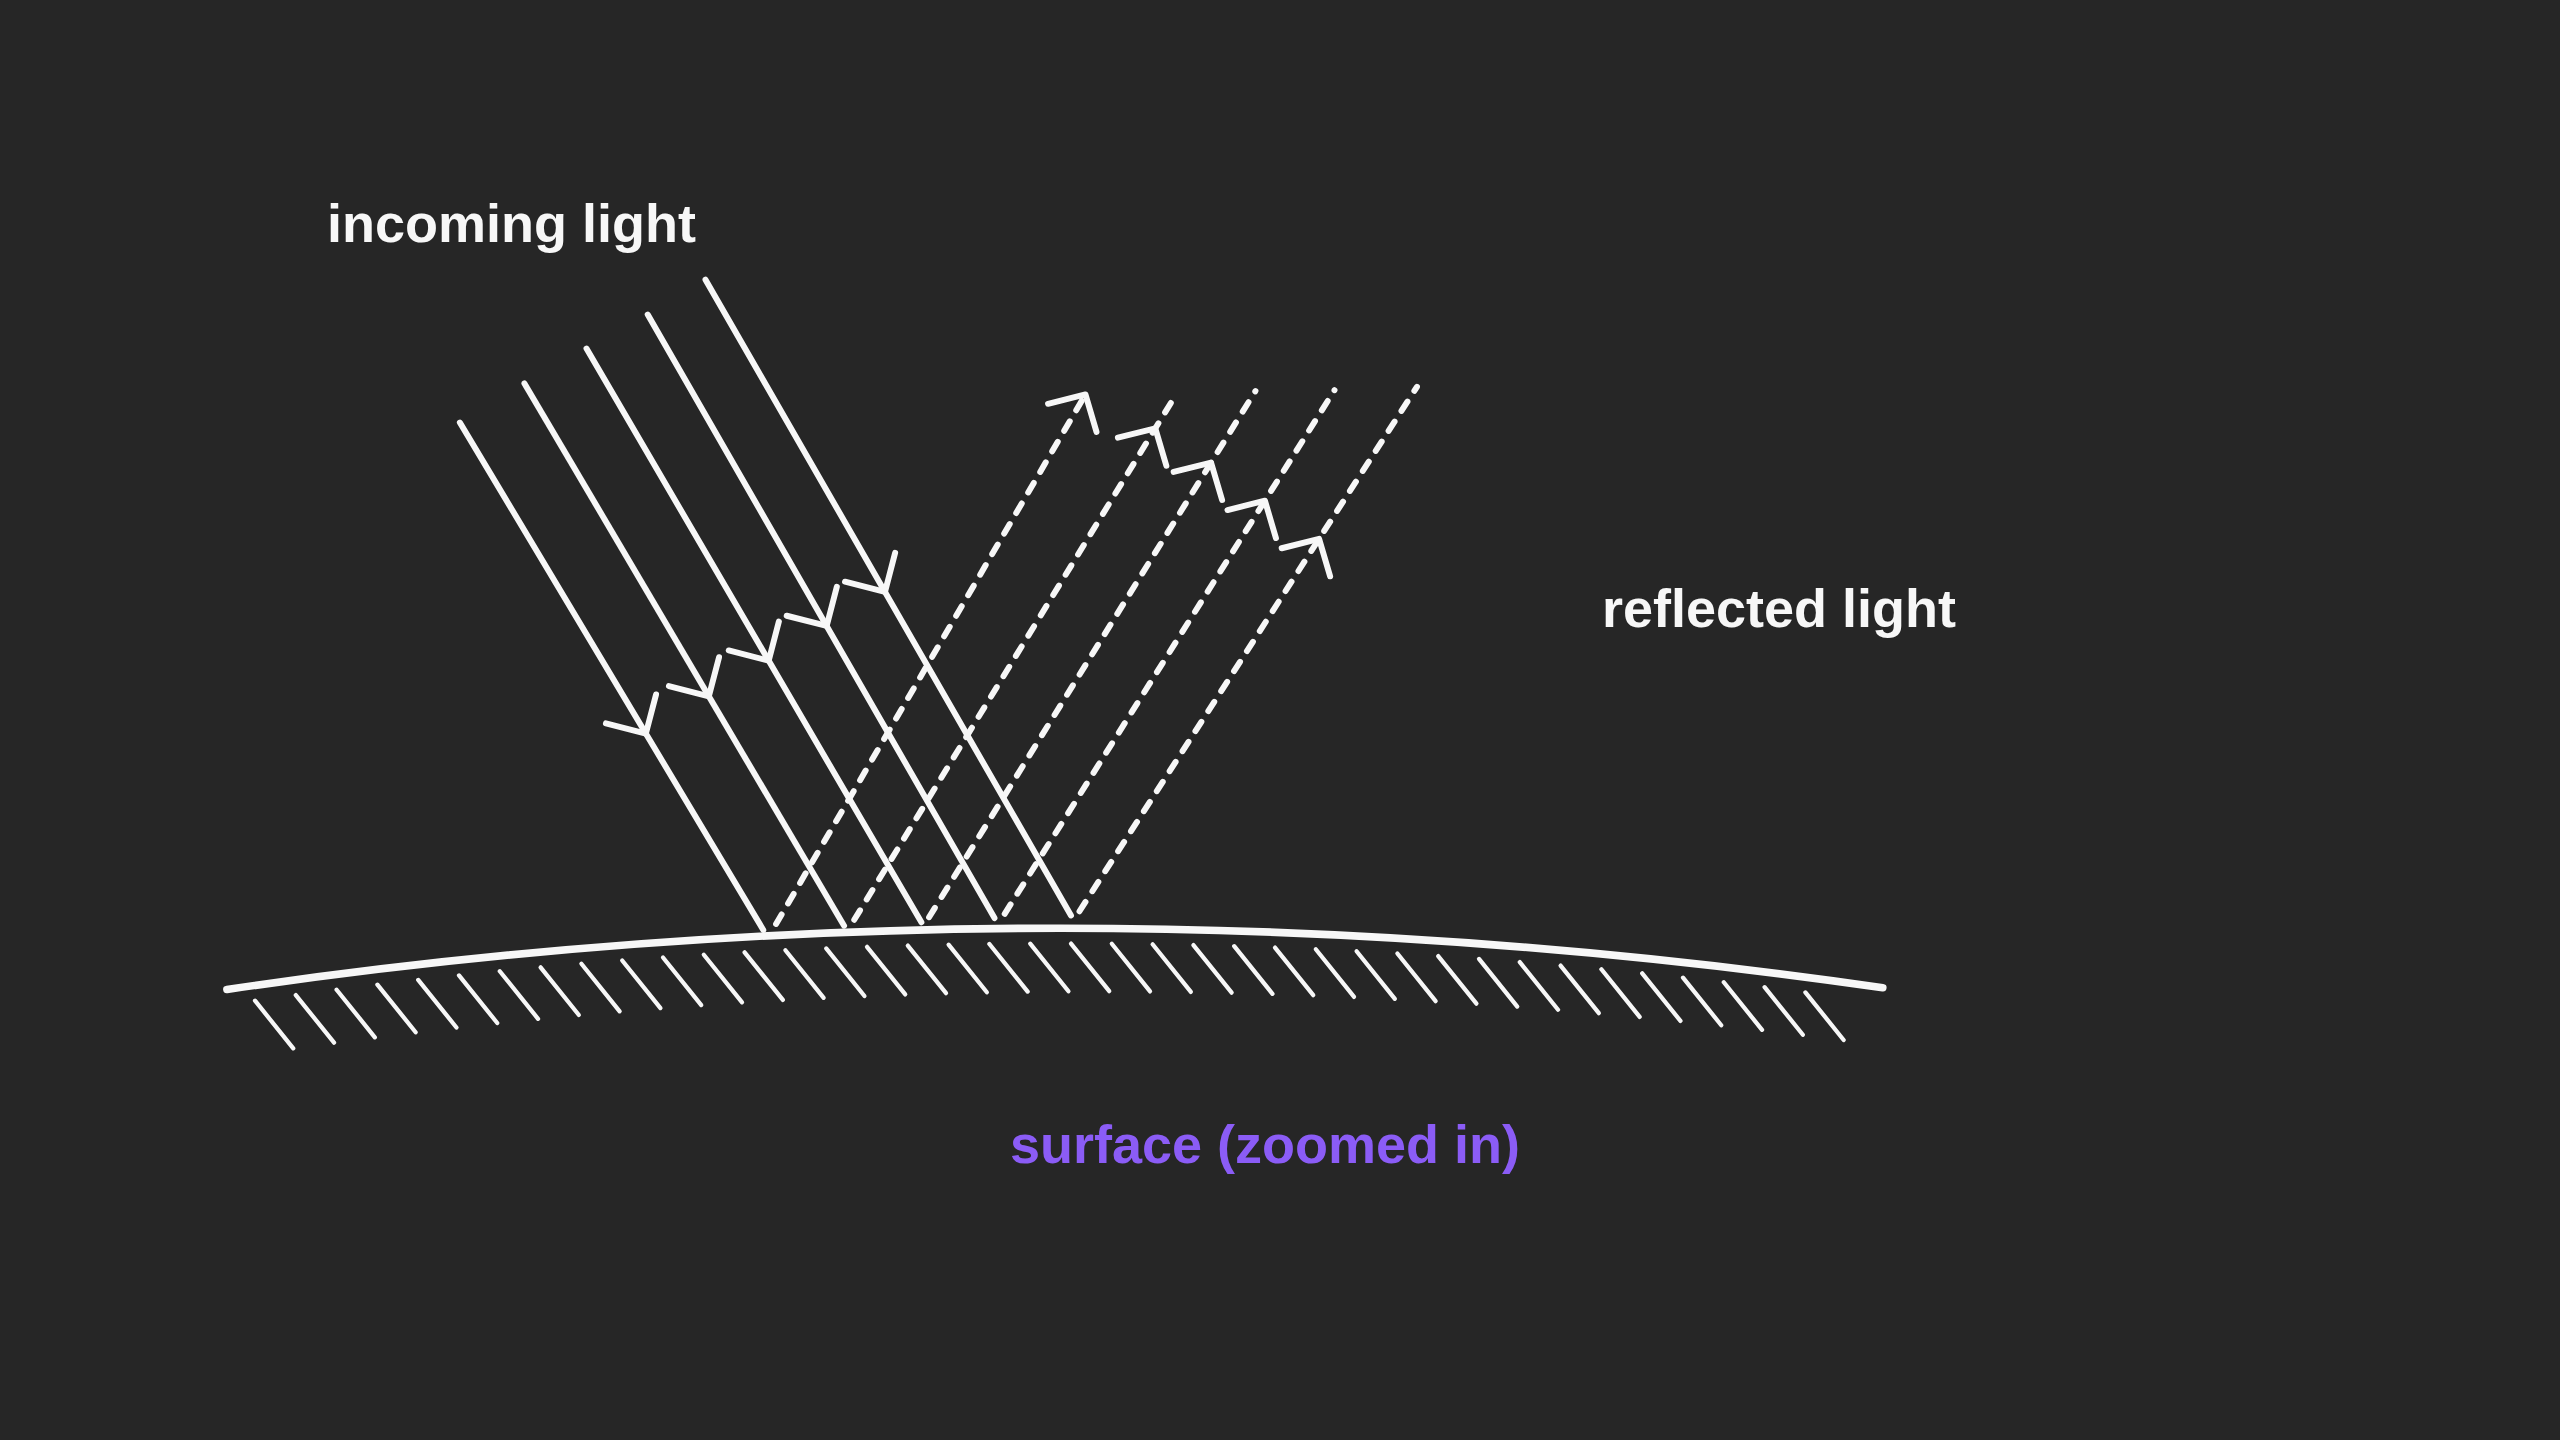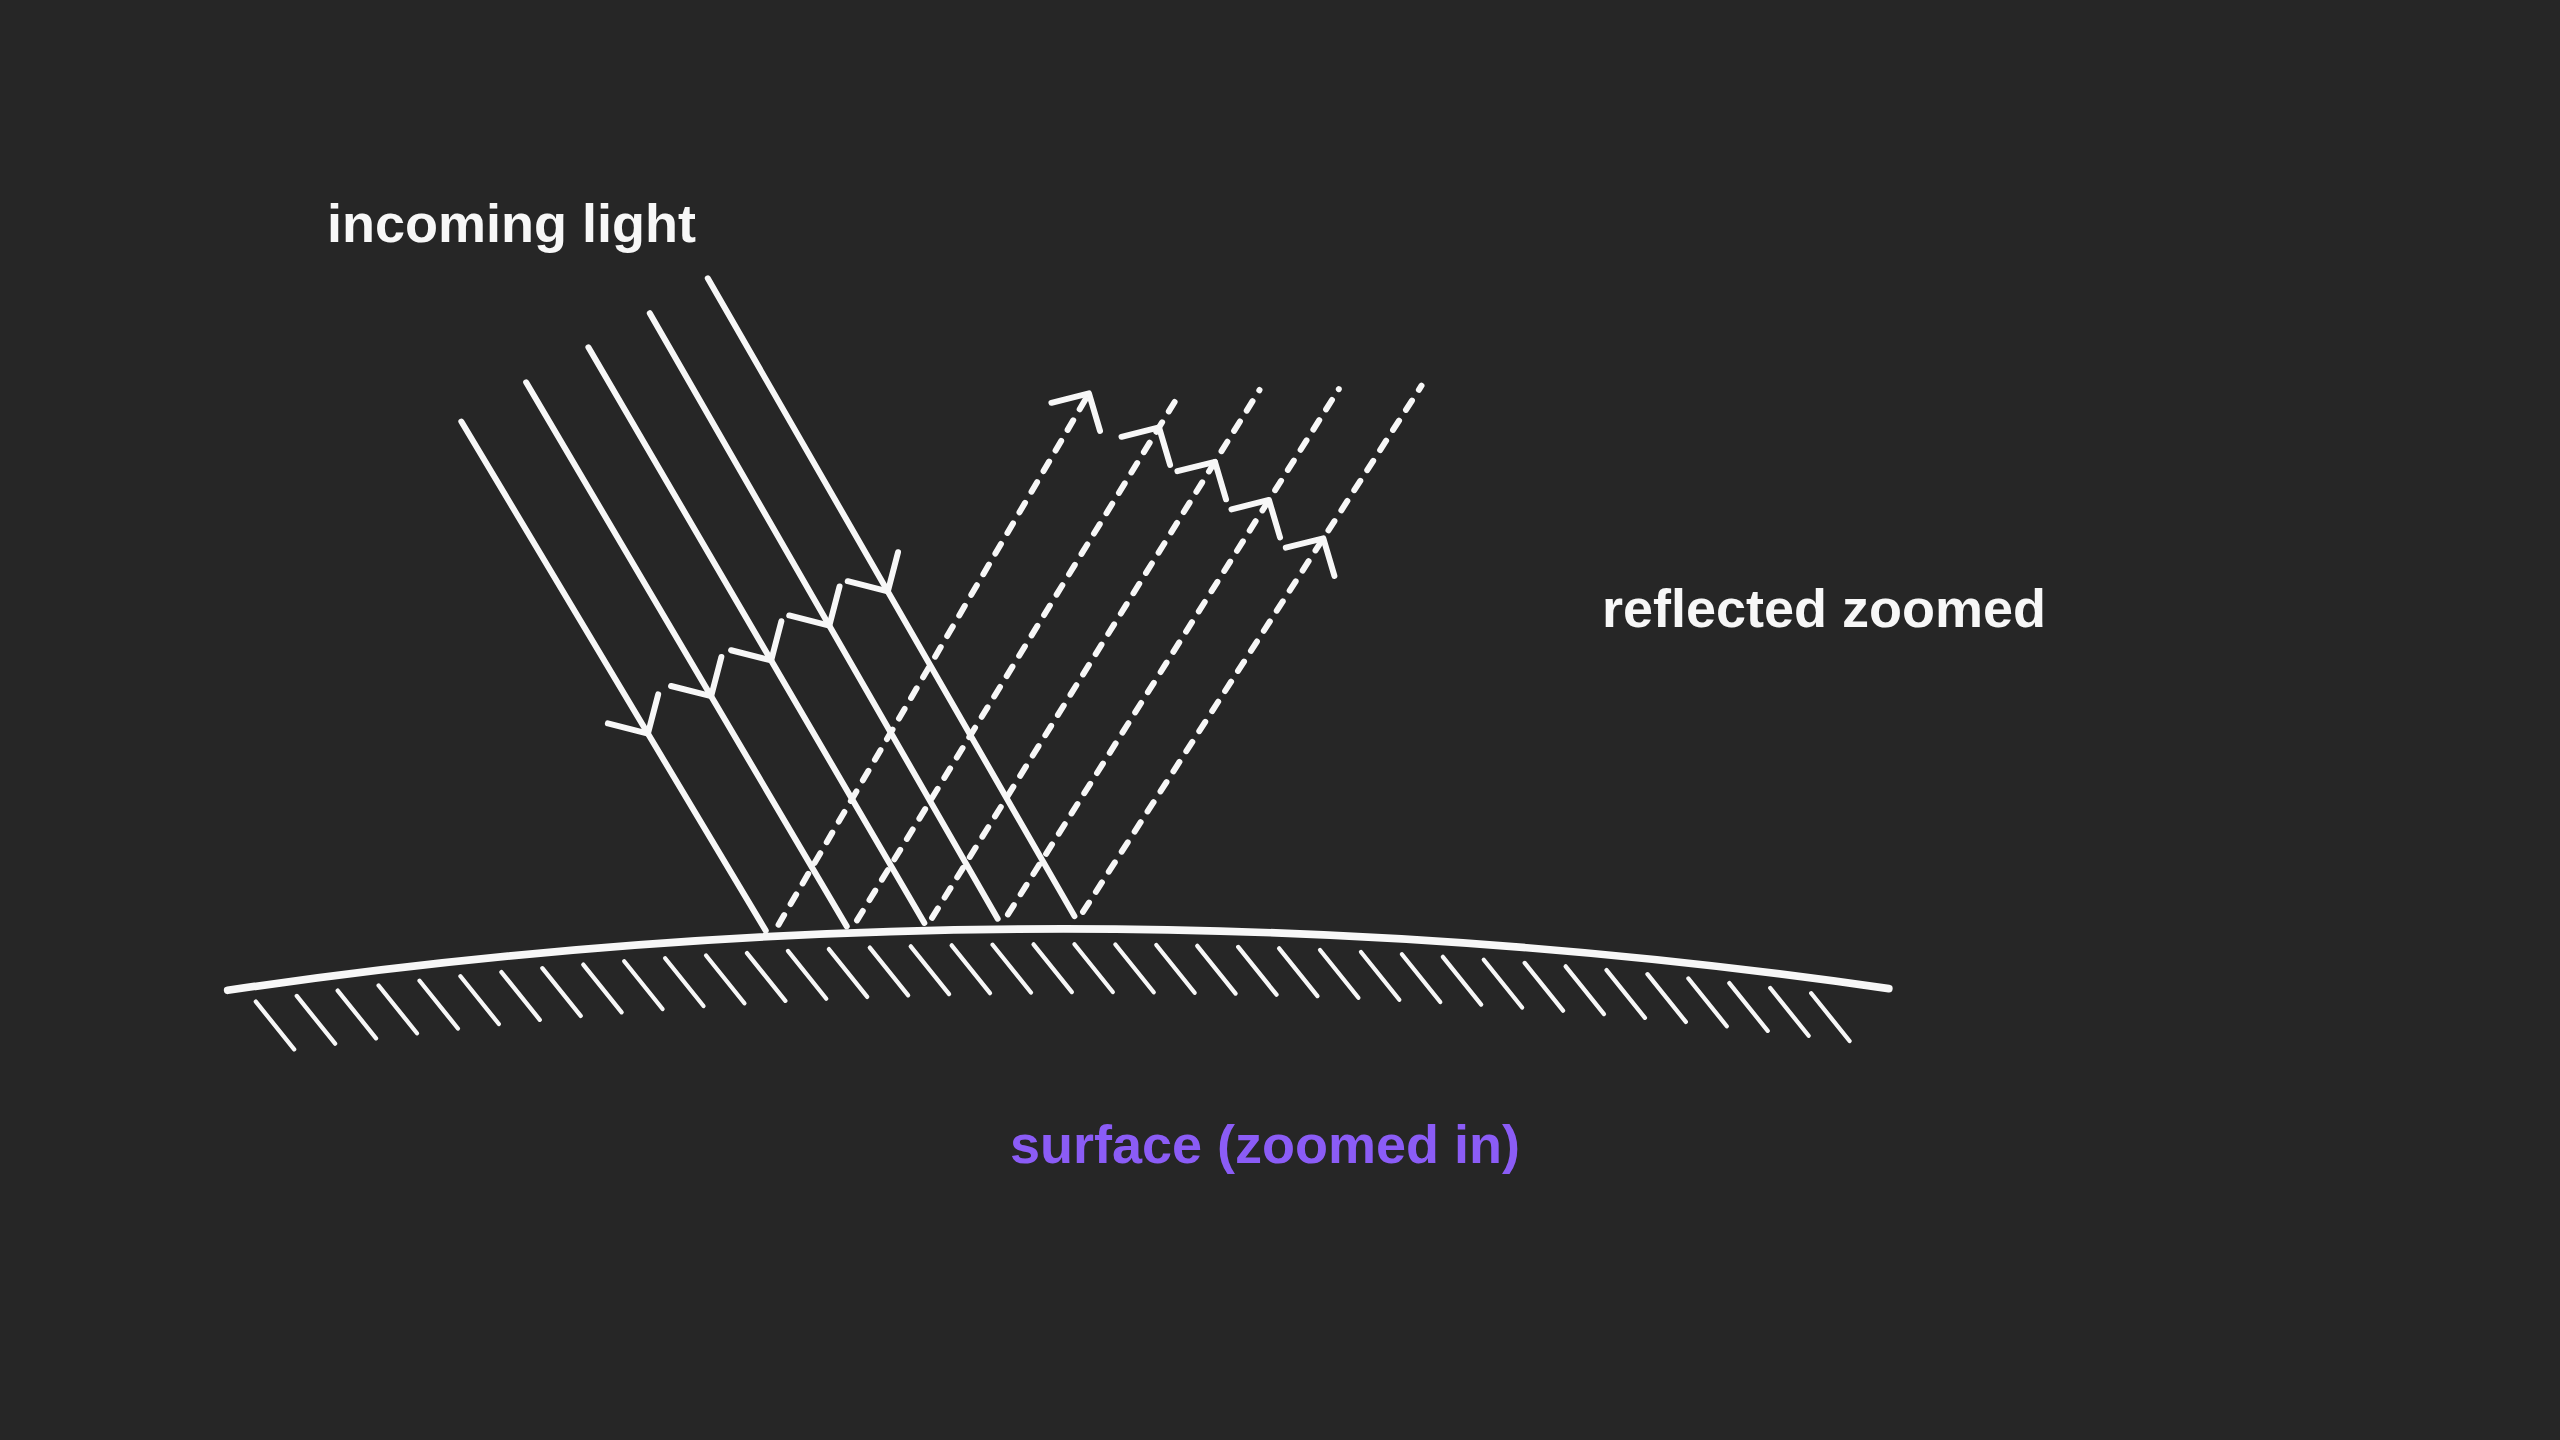--- a/index.html
+++ b/index.html
@@ -10,21 +10,20 @@
     width: 2560px;
     height: 1440px;
     overflow: hidden;
     background: #262626;
   }
   .stage {
     position: relative;
     width: 2176px;
     height: 1440px;
     overflow: hidden;
-    padding-left: 7px;
   }
   .stage svg {
     position: absolute;
     left: 0;
     top: 0;
     width: 100%;
     height: 100%;
     display: block;
   }
   .label {
@@ -98,15 +97,15 @@
       <line x1="1005" y1="955" x2="1383" y2="338" stroke="#f7f7f7" stroke-width="7" stroke-linecap="round" stroke-dasharray="13 15"></line>
       <path d="M 1315.186 387.871 L 1359.186 376.871 L 1372.186 420.871" fill="none" stroke="#f7f7f7" stroke-width="7" stroke-linecap="round" stroke-linejoin="round"></path>
       <line x1="1093" y1="952" x2="1477" y2="333" stroke="#f7f7f7" stroke-width="7" stroke-linecap="round" stroke-dasharray="13 15"></line>
       <path d="M 1380.776 428.184 L 1424.776 417.184 L 1437.776 461.184" fill="none" stroke="#f7f7f7" stroke-width="7" stroke-linecap="round" stroke-linejoin="round"></path>
       <line x1="1182" y1="948" x2="1570" y2="332" stroke="#f7f7f7" stroke-width="7" stroke-linecap="round" stroke-dasharray="13 15"></line>
       <path d="M 1444.132 472.976 L 1488.132 461.976 L 1501.132 505.976" fill="none" stroke="#f7f7f7" stroke-width="7" stroke-linecap="round" stroke-linejoin="round"></path>
       <line x1="1270" y1="945" x2="1667" y2="328" stroke="#f7f7f7" stroke-width="7" stroke-linecap="round" stroke-dasharray="13 15"></line>
       <path d="M 1507.87 517.93 L 1551.87 506.92999999999995 L 1564.87 550.93" fill="none" stroke="#f7f7f7" stroke-width="7" stroke-linecap="round" stroke-linejoin="round"></path>
     </svg>
   <div class="label" style="left: 327px; top: 192px; color: rgb(247, 247, 247);">incoming light</div>
-  <div class="label" style="left: 1602px; top: 577px; color: rgb(247, 247, 247);">reflected zoomed</div>
+  <div class="label" style="left: 1602px; top: 577px; color: rgb(247, 247, 247);">reflected light</div>
   <div class="label" style="left: 1010px; top: 1113px; color: #8b5cf6;">surface (zoomed in)</div>
 </div>
 
 </body></html>

